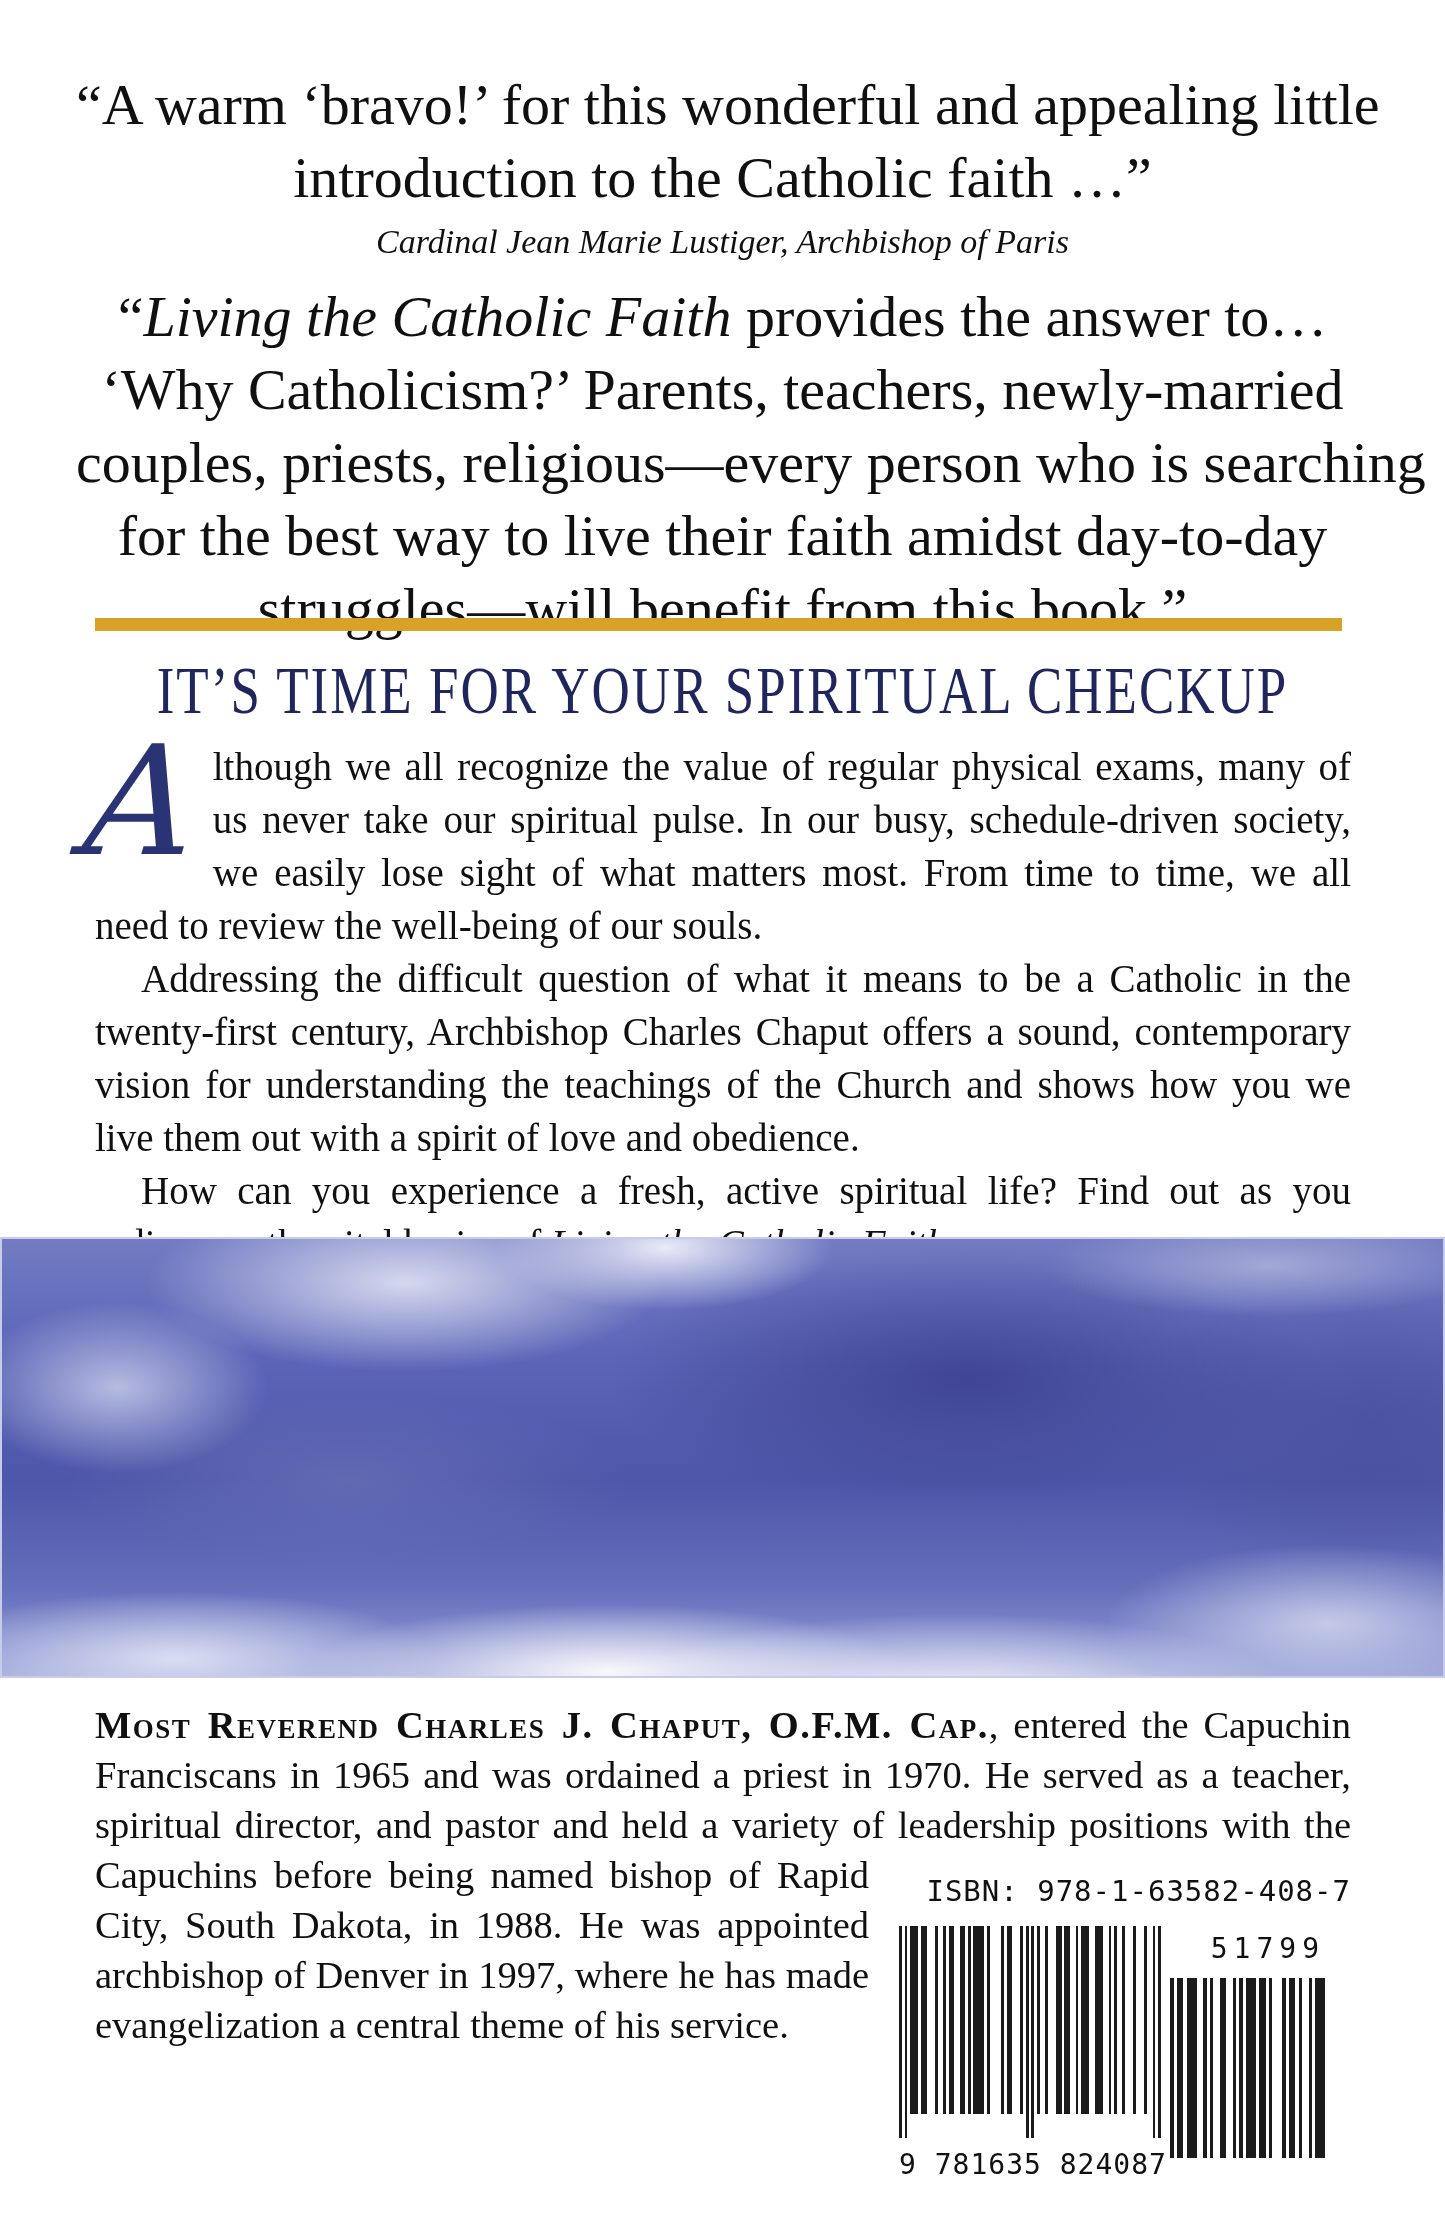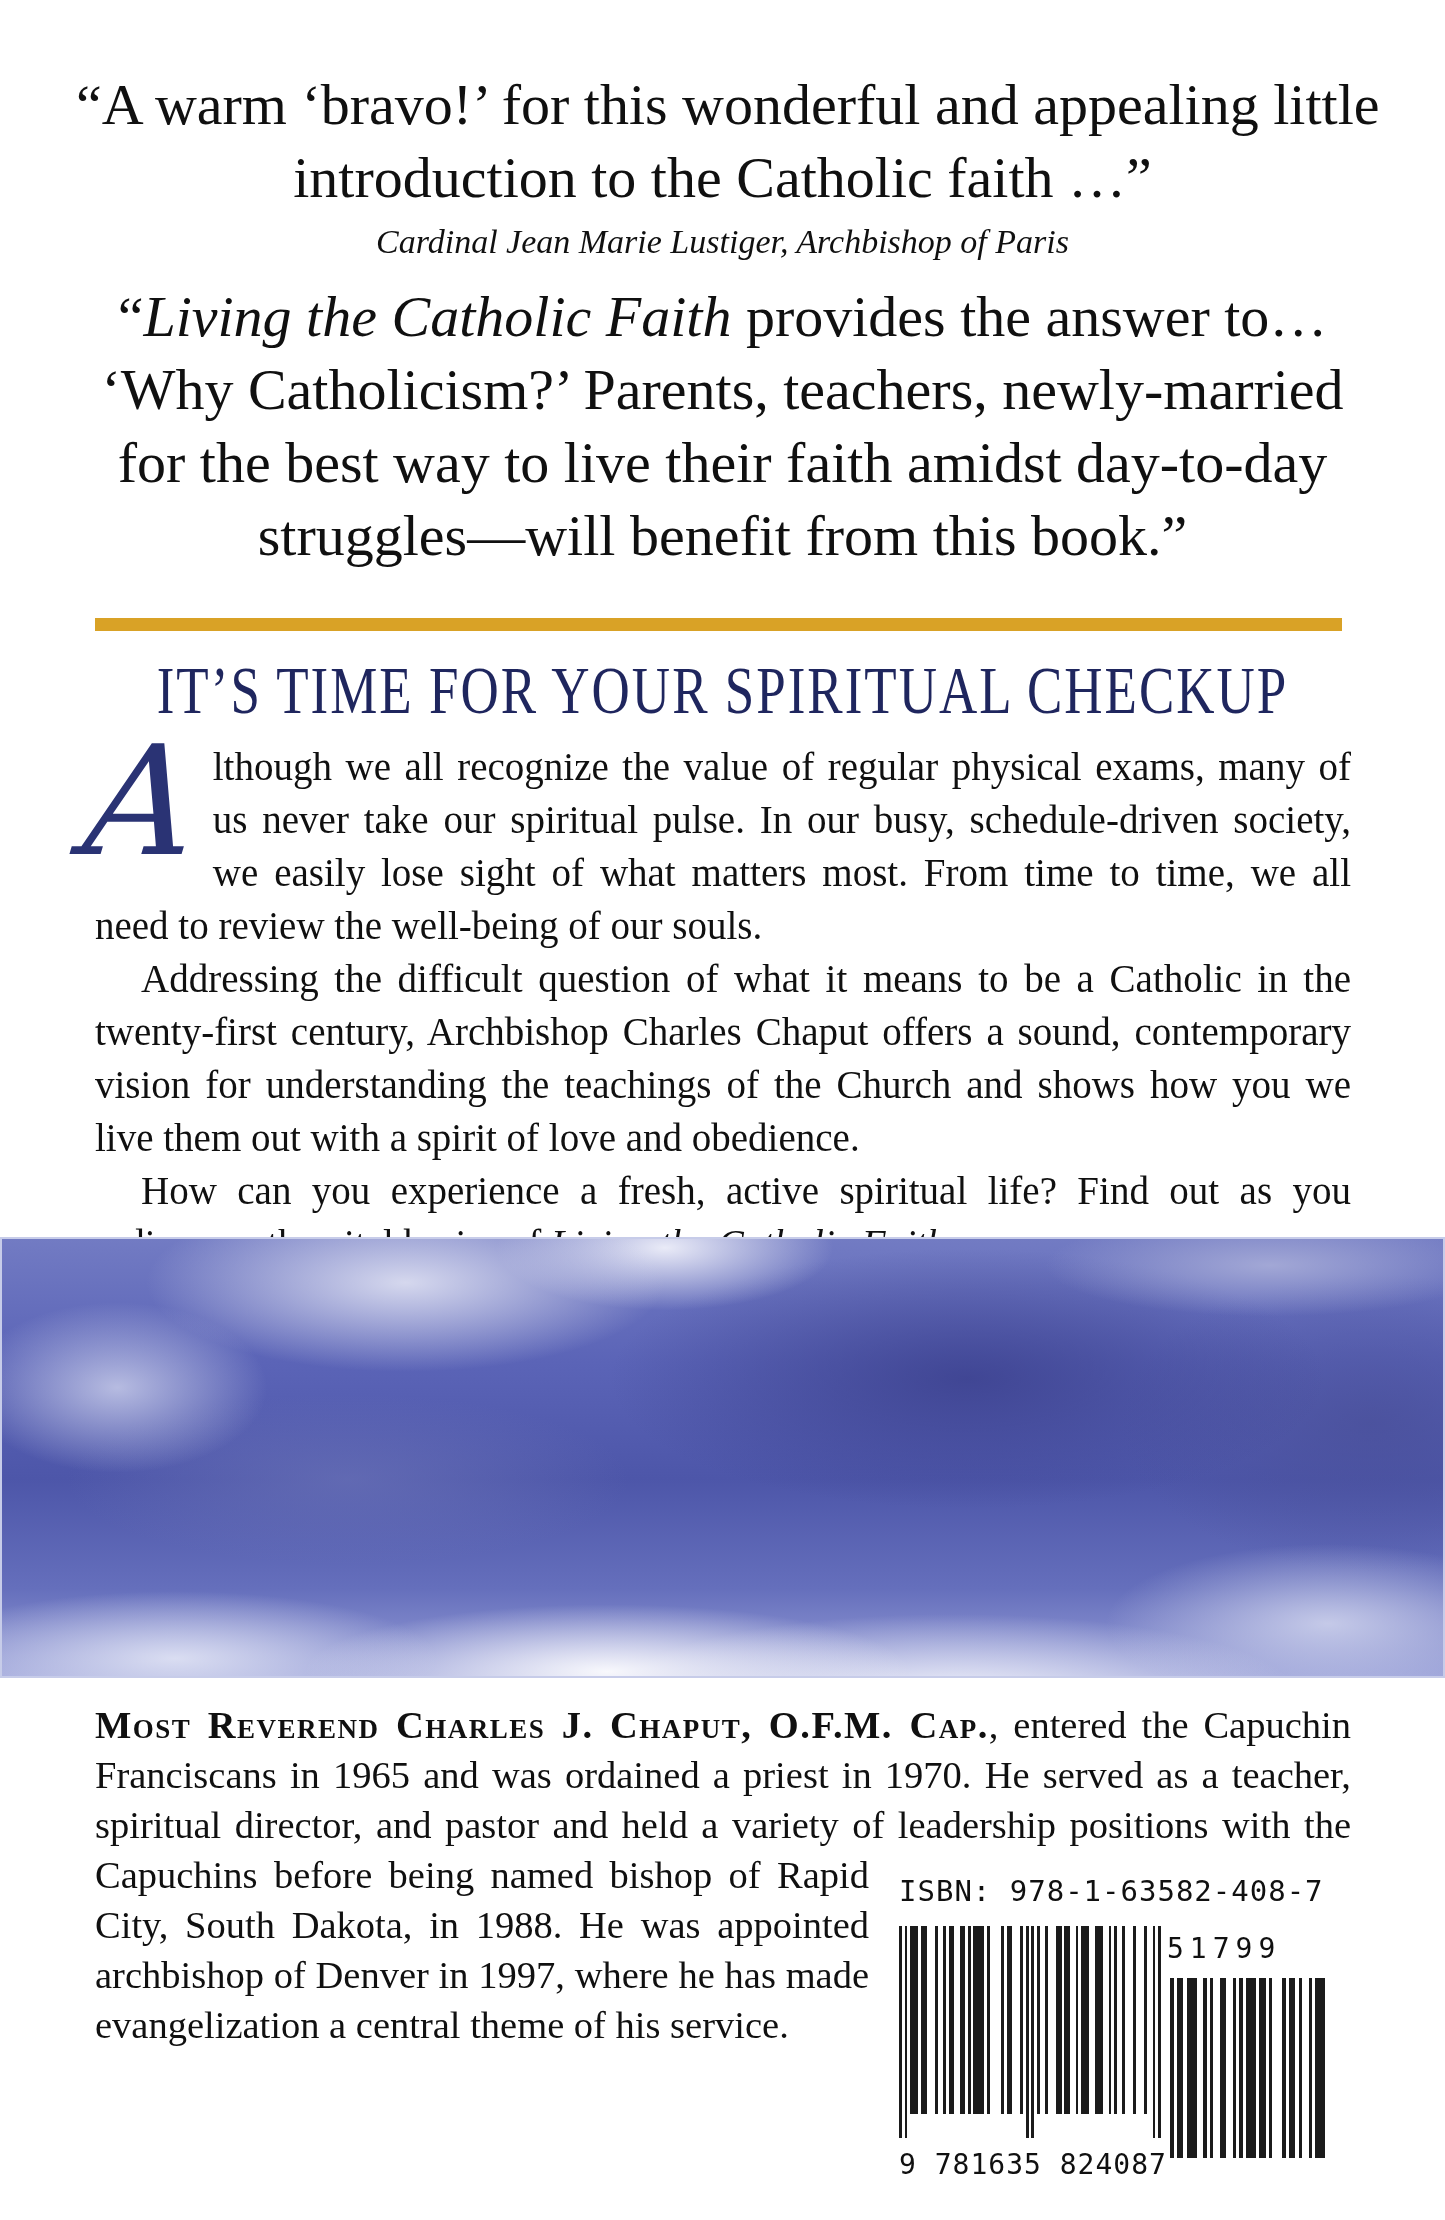--- a/index.html
+++ b/index.html
@@ -52,21 +52,21 @@
       radial-gradient(ellipse 28% 55% at 95% 42%, rgba(73,79,153,0.75), rgba(73,79,153,0) 62%),
       radial-gradient(ellipse 30% 30% at 24% 55%, rgba(110,118,185,0.6), rgba(110,118,185,0) 65%),
       linear-gradient(180deg, #727bc3 0%, #5b64b7 28%, #4d56a9 55%, #656fbc 80%, #99a0d8 100%);
   }
 
   
   .bio { position:absolute; top:1700px; left:95px; width:1256px; text-align:justify; font-size:38.5px; line-height:50px; }
   .bio p { margin:0; }
   .author-name { font-variant:small-caps; font-weight:bold; letter-spacing:1.5px; }
   .bc-spacer { float:right; width:0; height:158px; }
-  .barcode-box { float:right; clear:right; width:452px; margin:8px 0 0 30px; text-align:left; }
+  .barcode-box { float:right; clear:right; width:452px; margin:8px 0 0 30px; text-align:right; }
   .isbn-line { font-family:"DejaVu Sans Mono", monospace; font-size:29px; letter-spacing:1px; margin:0 0 8px 0; white-space:nowrap; }
   .bars-row { display:flex; justify-content:flex-start; align-items:flex-end; gap:16px; }
   .main-bc { width:252px; }
   .main-bc svg { display:block; width:262px; height:212px; }
   .ean-digits { font-family:"DejaVu Sans Mono", monospace; font-size:28px; letter-spacing:1px; margin-top:2px; white-space:nowrap; }
   .supp-bc { width:158px; }
   .supp-digits { font-family:"DejaVu Sans Mono", monospace; font-size:28px; letter-spacing:6px; margin-bottom:4px; white-space:nowrap; }
   .supp-bc svg { display:block; width:158px; height:180px; margin-bottom:32px; }
 </style>
 </head>
@@ -76,20 +76,21 @@
 
   <section class="quote-block q1">
     <p class="quote-line">“A warm ‘bravo!’ for this wonderful and appealing little</p>
     <p class="quote-line">introduction to the Catholic faith …”</p>
     <p class="attribution">Cardinal Jean Marie Lustiger, Archbishop of Paris</p>
   </section>
 
   <section class="quote-block q2">
     <p class="quote-line"><span>“</span><i>Living the Catholic Faith</i><span> provides the answer to…</span></p>
     <p class="quote-line">‘Why Catholicism?’ Parents, teachers, newly-married</p>
+    <p class="quote-line">couples, priests, religious—every person who is searching</p>
     <p class="quote-line">for the best way to live their faith amidst day-to-day</p>
     <p class="quote-line">struggles—will benefit from this book.”</p>
   </section>
 
   <div class="gold-rule" style="background: rgb(217, 162, 38);"></div>
 
   <h1 class="headline" style="color: rgb(31, 38, 94);">IT’S TIME FOR YOUR SPIRITUAL CHECKUP</h1>
 
   <section class="body-copy">
     <p class="para first"><span class="dropcap" style="color: rgb(42, 51, 116);">A</span><span>lthough we all recognize the value of regular physical exams, many of us never take our spiritual pulse. In our busy, schedule-driven society, we easily lose sight of what matters most. From time to time, we all need to review the well-being of our souls.</span></p>

